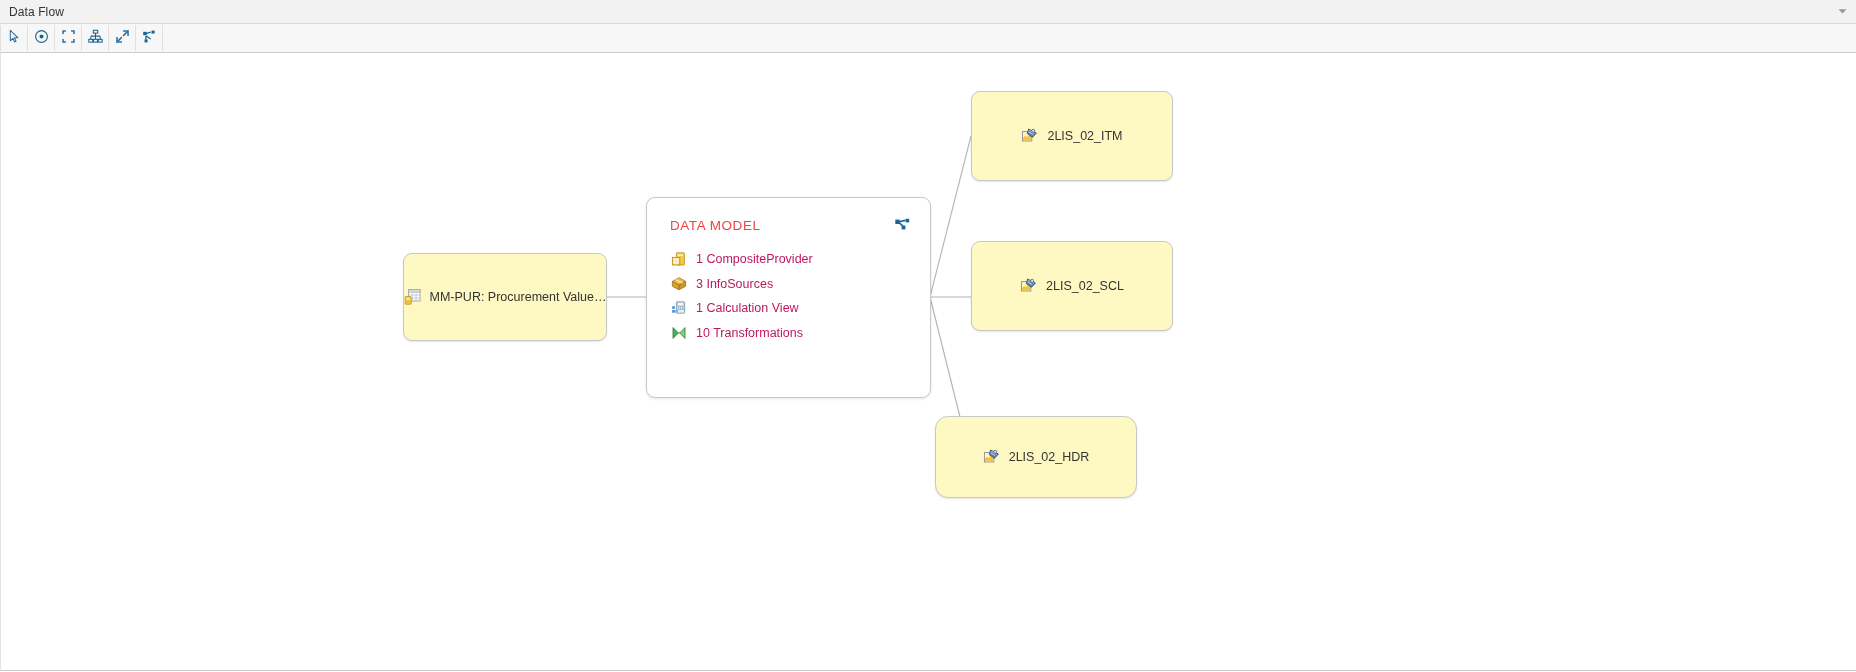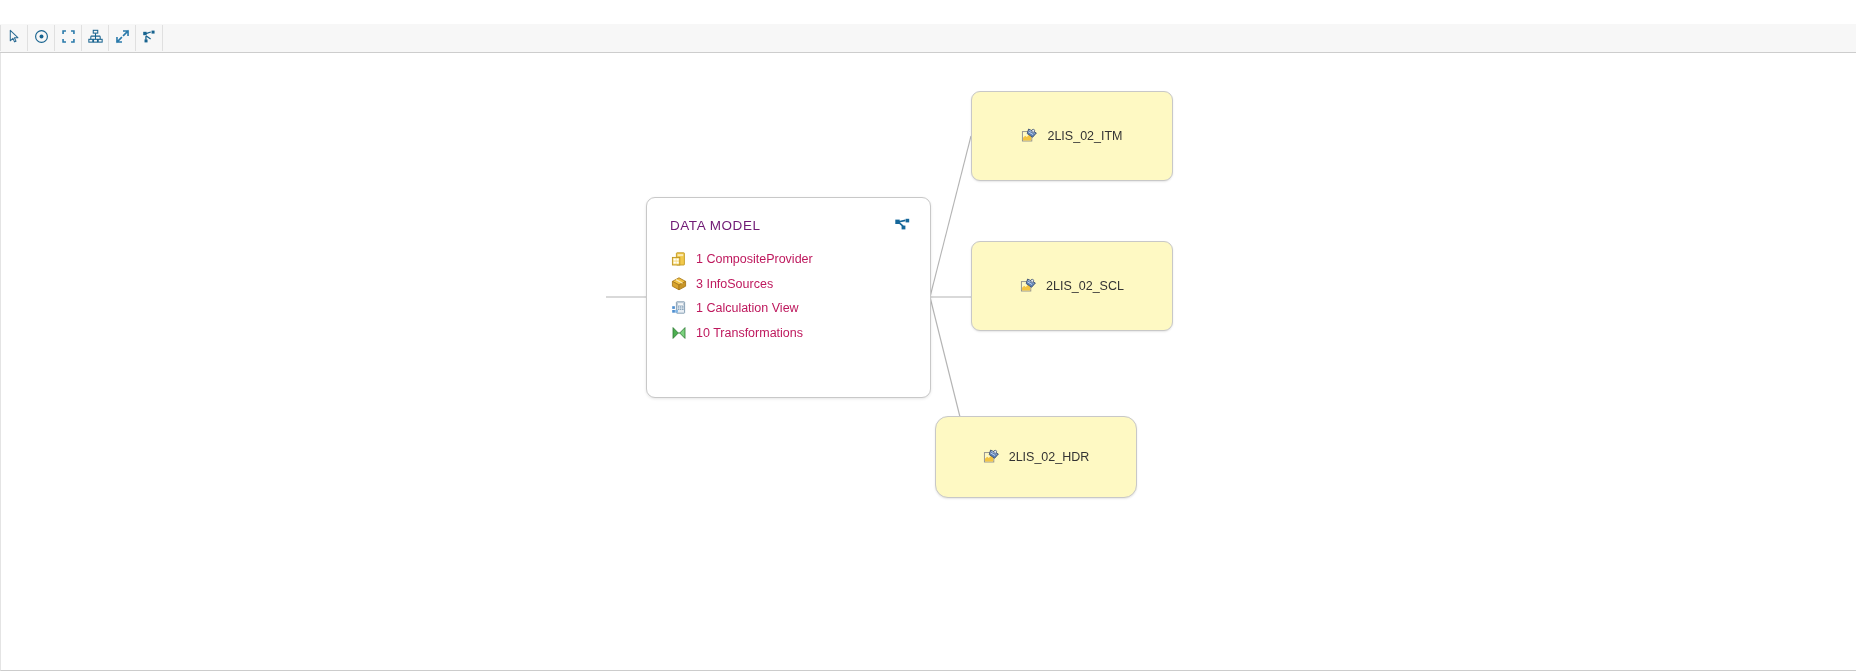--- a/index.html
+++ b/index.html
@@ -136,21 +136,21 @@
   .group-header {
     position: absolute;
     left: 23px;
     top: 19px;
     right: 18px;
     display: flex;
     align-items: center;
   }
   .group-title {
     font-size: 13.5px;
-    color: #701a75;
+    color: #ef4444;
     letter-spacing: 0.55px;
   }
   .group-flow-icon {
     margin-left: auto;
     width: 18px;
     height: 16px;
     cursor: pointer;
     display: block;
   }
   .group-list {
@@ -176,20 +176,30 @@
     font-size: 12.5px;
     color: #be185d;
     white-space: nowrap;
   }
 </style>
 </head>
 <body>
 
 <div id="app">
 
+  <div class="titlebar">
+    <span class="titlebar-text">Data Flow</span>
+    <div class="titlebar-actions">
+      <span class="collapse-icon">
+        <svg width="11" height="11" viewBox="0 0 11 11">
+          <path d="M1.5 3.2 L5.5 7.4 L9.5 3.2 Z" fill="#9a9a9a"></path>
+        </svg>
+      </span>
+    </div>
+  </div>
 
   <div class="toolbar">
 
     <div class="tool-btn">
       <span>
         <svg width="15" height="15" viewBox="0 0 16 16">
           <path d="M3.5 1.5 L3.5 12.6 L6.3 9.9 L8.0 13.7 L9.6 13.0 L7.9 9.3 L11.6 9.3 Z" fill="none" stroke="#2b6c94" stroke-width="1.1" stroke-linejoin="round"></path>
         </svg>
       </span>
     </div>
@@ -254,20 +264,35 @@
 
       <path d="M605 244 L645 244" stroke="#b4b4b4" stroke-width="1.1" fill="none"></path>
 
       <path d="M929 244 L970 83" stroke="#b4b4b4" stroke-width="1.1" fill="none"></path>
 
       <path d="M929 244 L970 244" stroke="#b4b4b4" stroke-width="1.1" fill="none"></path>
 
       <path d="M929 244 L970 408" stroke="#b4b4b4" stroke-width="1.1" fill="none"></path>
     </svg>
 
+    <div class="node" style="left:402px; top:200px; width:204px; height:88px;">
+      <div class="node-inner">
+        <span class="node-icon">
+          <svg width="18" height="18" viewBox="0 0 18 18">
+            <rect x="4.5" y="1.5" width="11.5" height="11.5" fill="#fdfdfb" stroke="#9aa4ad" stroke-width="0.9"></rect>
+            <rect x="4.5" y="1.5" width="11.5" height="2.6" fill="#d8dee3" stroke="#9aa4ad" stroke-width="0.7"></rect>
+            <path d="M8.3 4.1 L8.3 13 M12.1 4.1 L12.1 13 M4.5 7.1 L16 7.1 M4.5 10.1 L16 10.1" stroke="#b6bfc6" stroke-width="0.7"></path>
+            <rect x="1.2" y="8.6" width="6.0" height="7.6" rx="0.6" fill="#f6cf52" stroke="#c2962a" stroke-width="0.9"></rect>
+            <rect x="2.4" y="10.2" width="3.6" height="1.5" fill="#fcecb4"></rect>
+            <rect x="2.4" y="12.5" width="3.6" height="2.2" fill="#e8b93c"></rect>
+          </svg>
+        </span>
+        <span class="node-label">MM-PUR: Procurement Value…</span>
+      </div>
+    </div>
 
     <div class="group-node" style="left:645px; top:144px; width:285px; height:201px;">
 
       <div class="group-header">
         <span class="group-title">DATA MODEL</span>
         <span class="group-flow-icon">
           <svg width="18" height="16" viewBox="0 0 18 16">
             <path d="M5.0 4.8 L11.4 3.4 M5.0 5.6 L9.0 9.2" fill="none" stroke="#15679a" stroke-width="1.6"></path>
             <rect x="1.3" y="2.6" width="4.4" height="4.4" fill="#15679a"></rect>
             <rect x="11.6" y="1.8" width="3.6" height="3.6" fill="#15679a"></rect>

